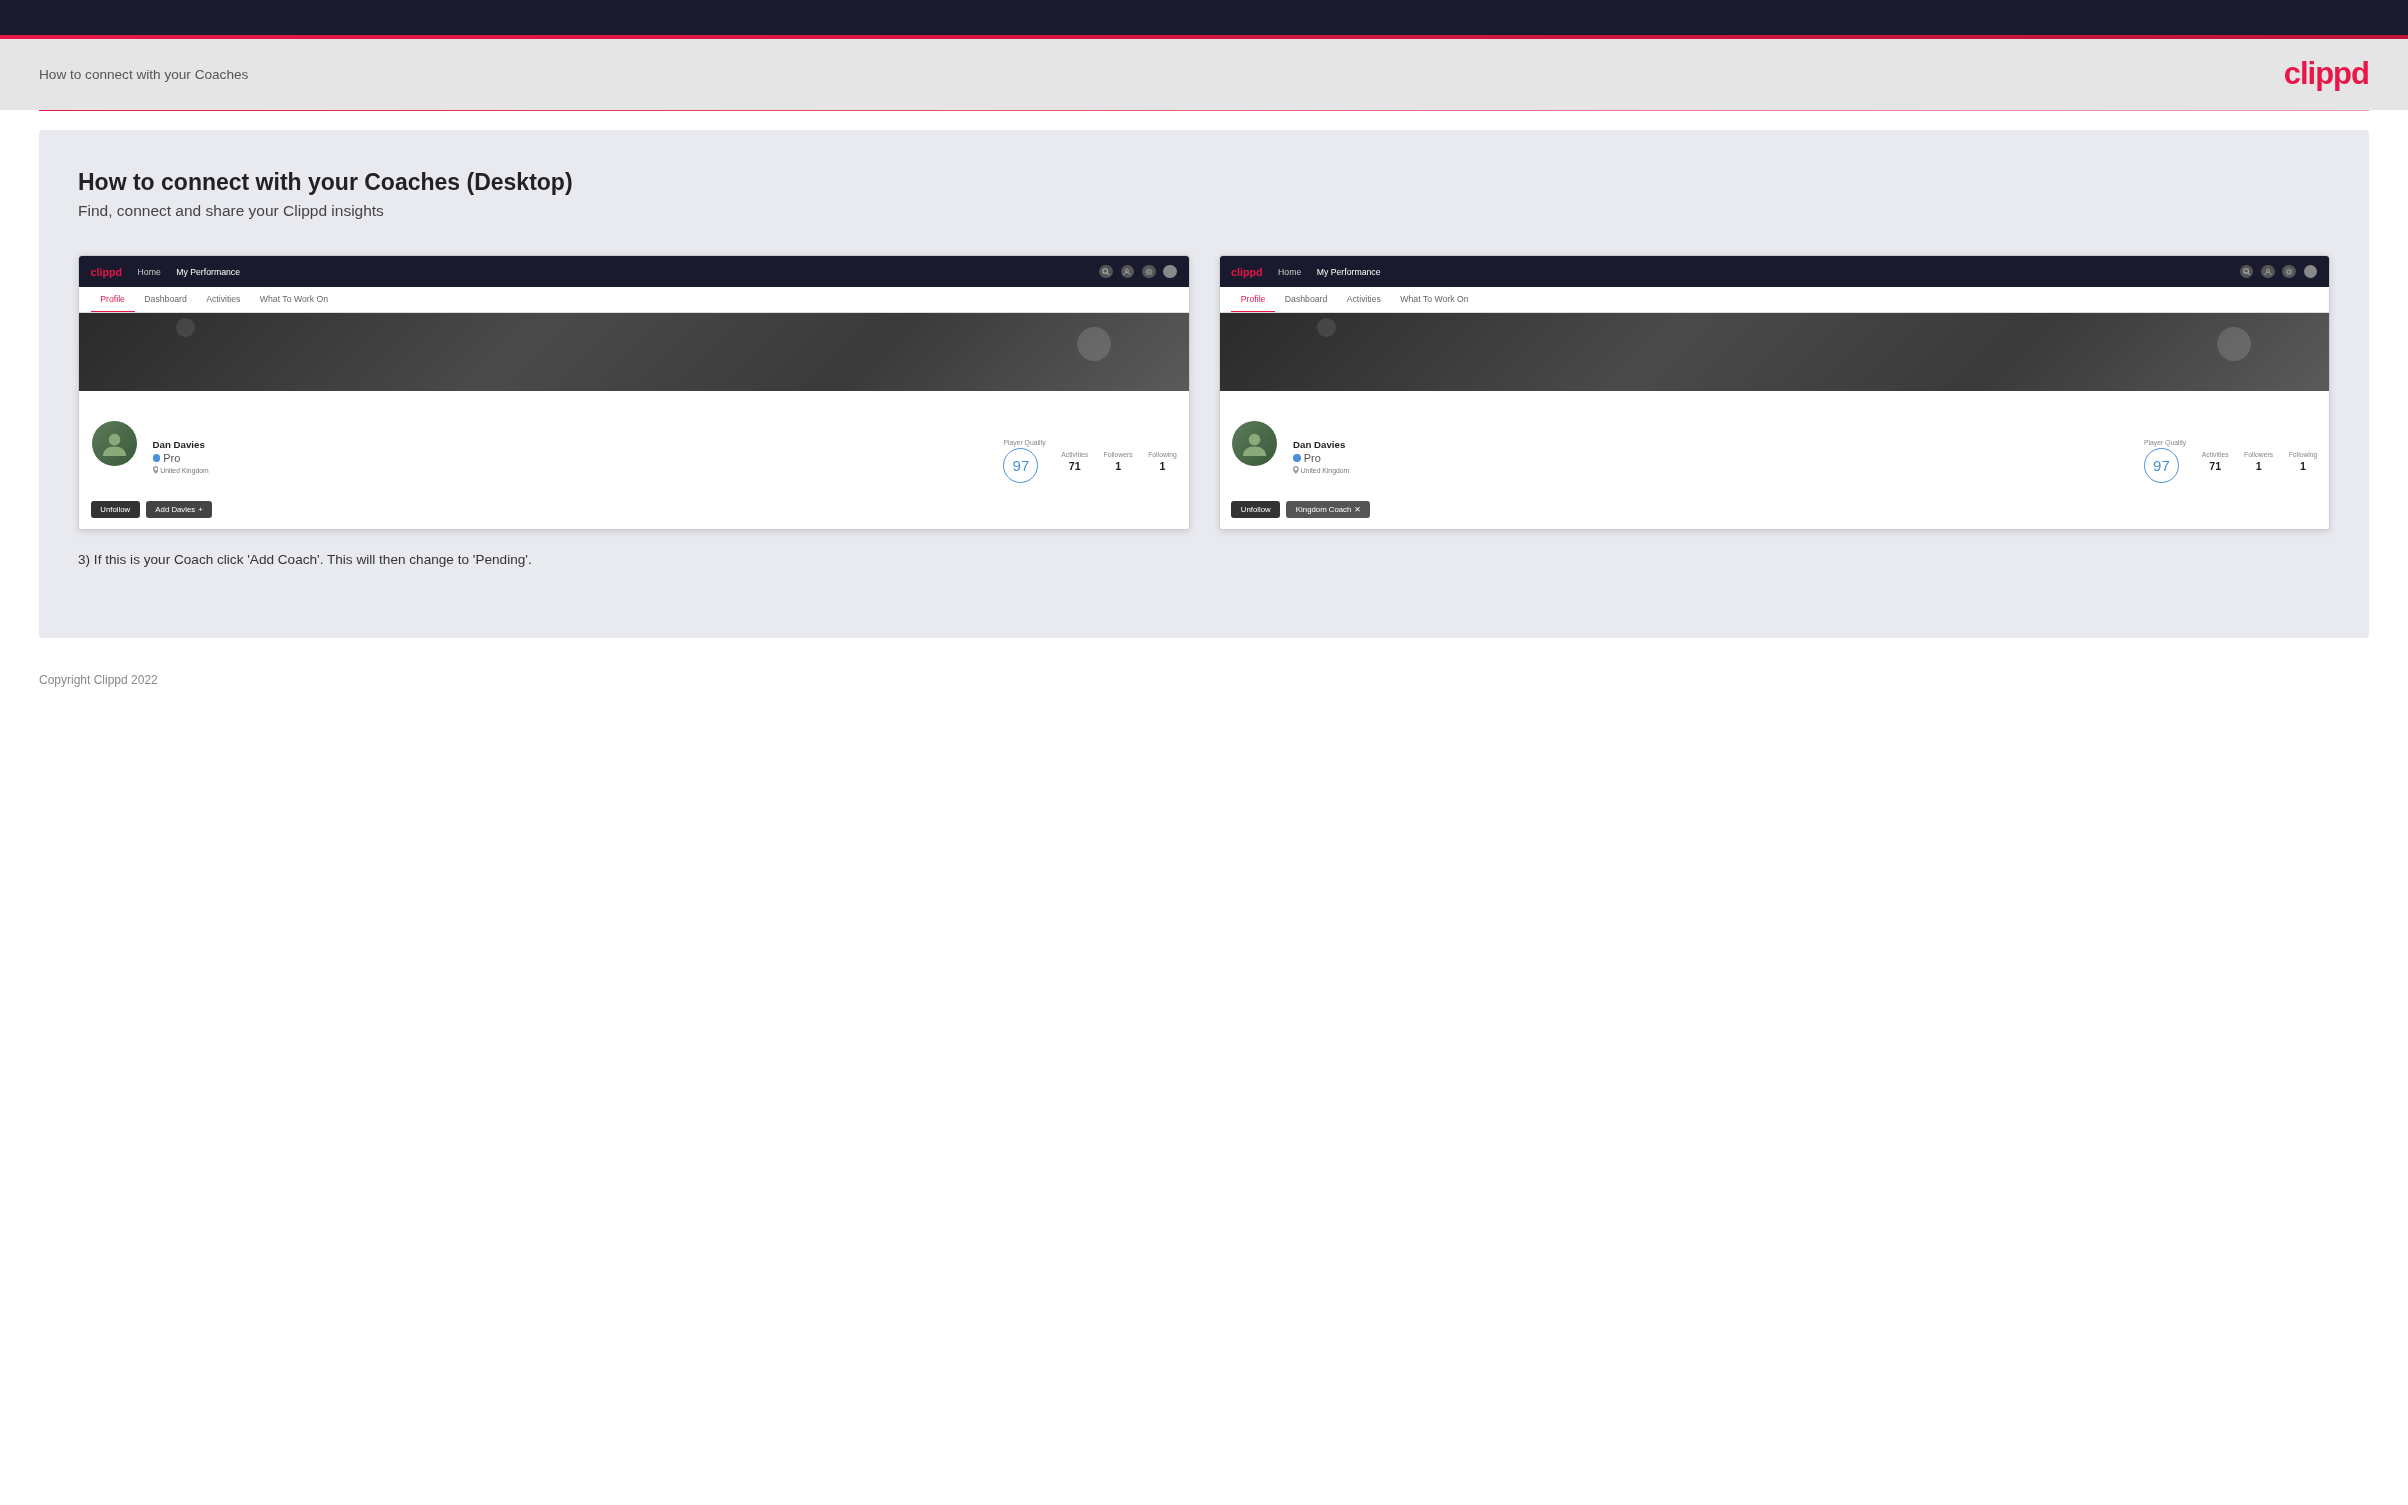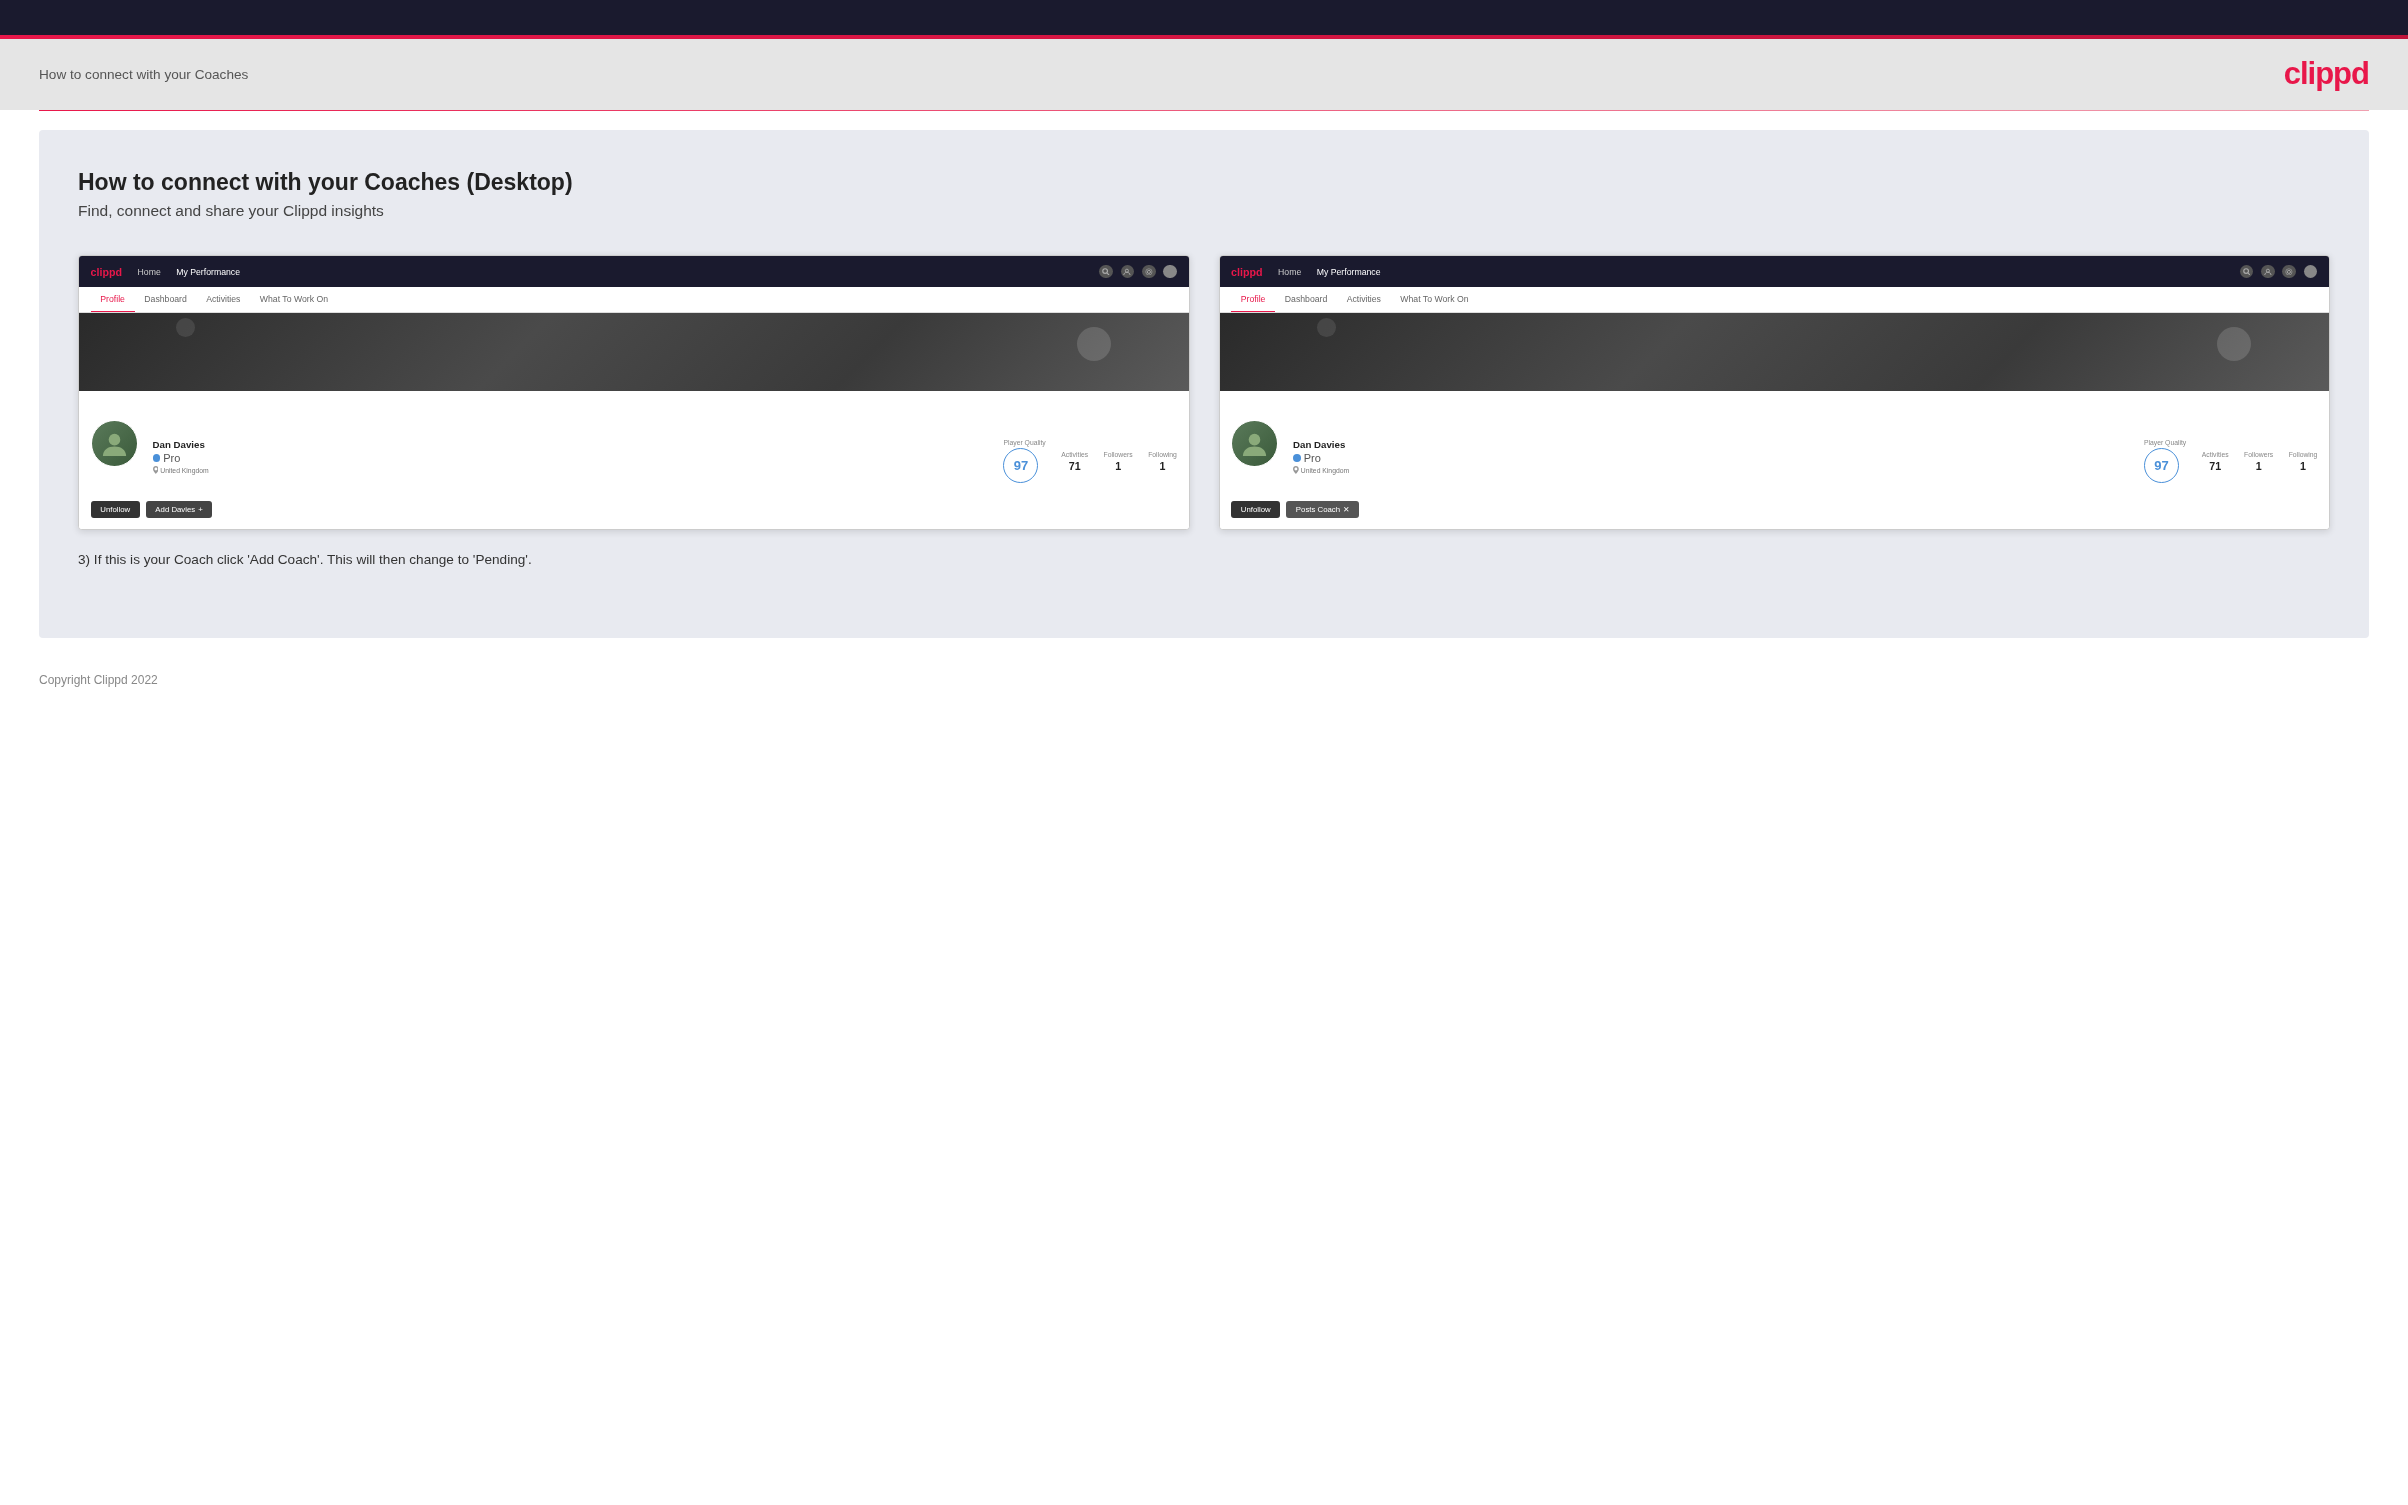--- a/index.html
+++ b/index.html
@@ -245,22 +245,22 @@
       color: #222;
     }
     .mock-quality-circle {
       width: 35px;
       height: 35px;
       border-radius: 50%;
       border: 1.9px solid #4a90d9;
       display: flex;
       align-items: center;
       justify-content: center;
-      font-size: 13px;
-      font-weight: 700;
+      font-size: 15px;
+      font-weight: 400;
       color: #4a90d9;
     }
 
     .mock-buttons {
       display: flex;
       gap: 5.8px;
       margin-top: 3.9px;
       padding: 0 11.6px 11.6px;
       background: #fff;
     }
@@ -504,21 +504,21 @@
             <div class="mock-stat">
               <div class="mock-stat-label">Following</div>
               <div class="mock-stat-value">1</div>
             </div>
           </div>
         </div>
 
         <div class="mock-buttons">
           <button class="mock-btn-unfollow">Unfollow</button>
           <button class="mock-btn-remove-coach">
-            <span>Posts Coach</span>
+            <span>Kingdom Coach</span>
             <span>✕</span>
           </button>
         </div>
 
       </div>
 
     </div>
 
   </div>
 </div>

